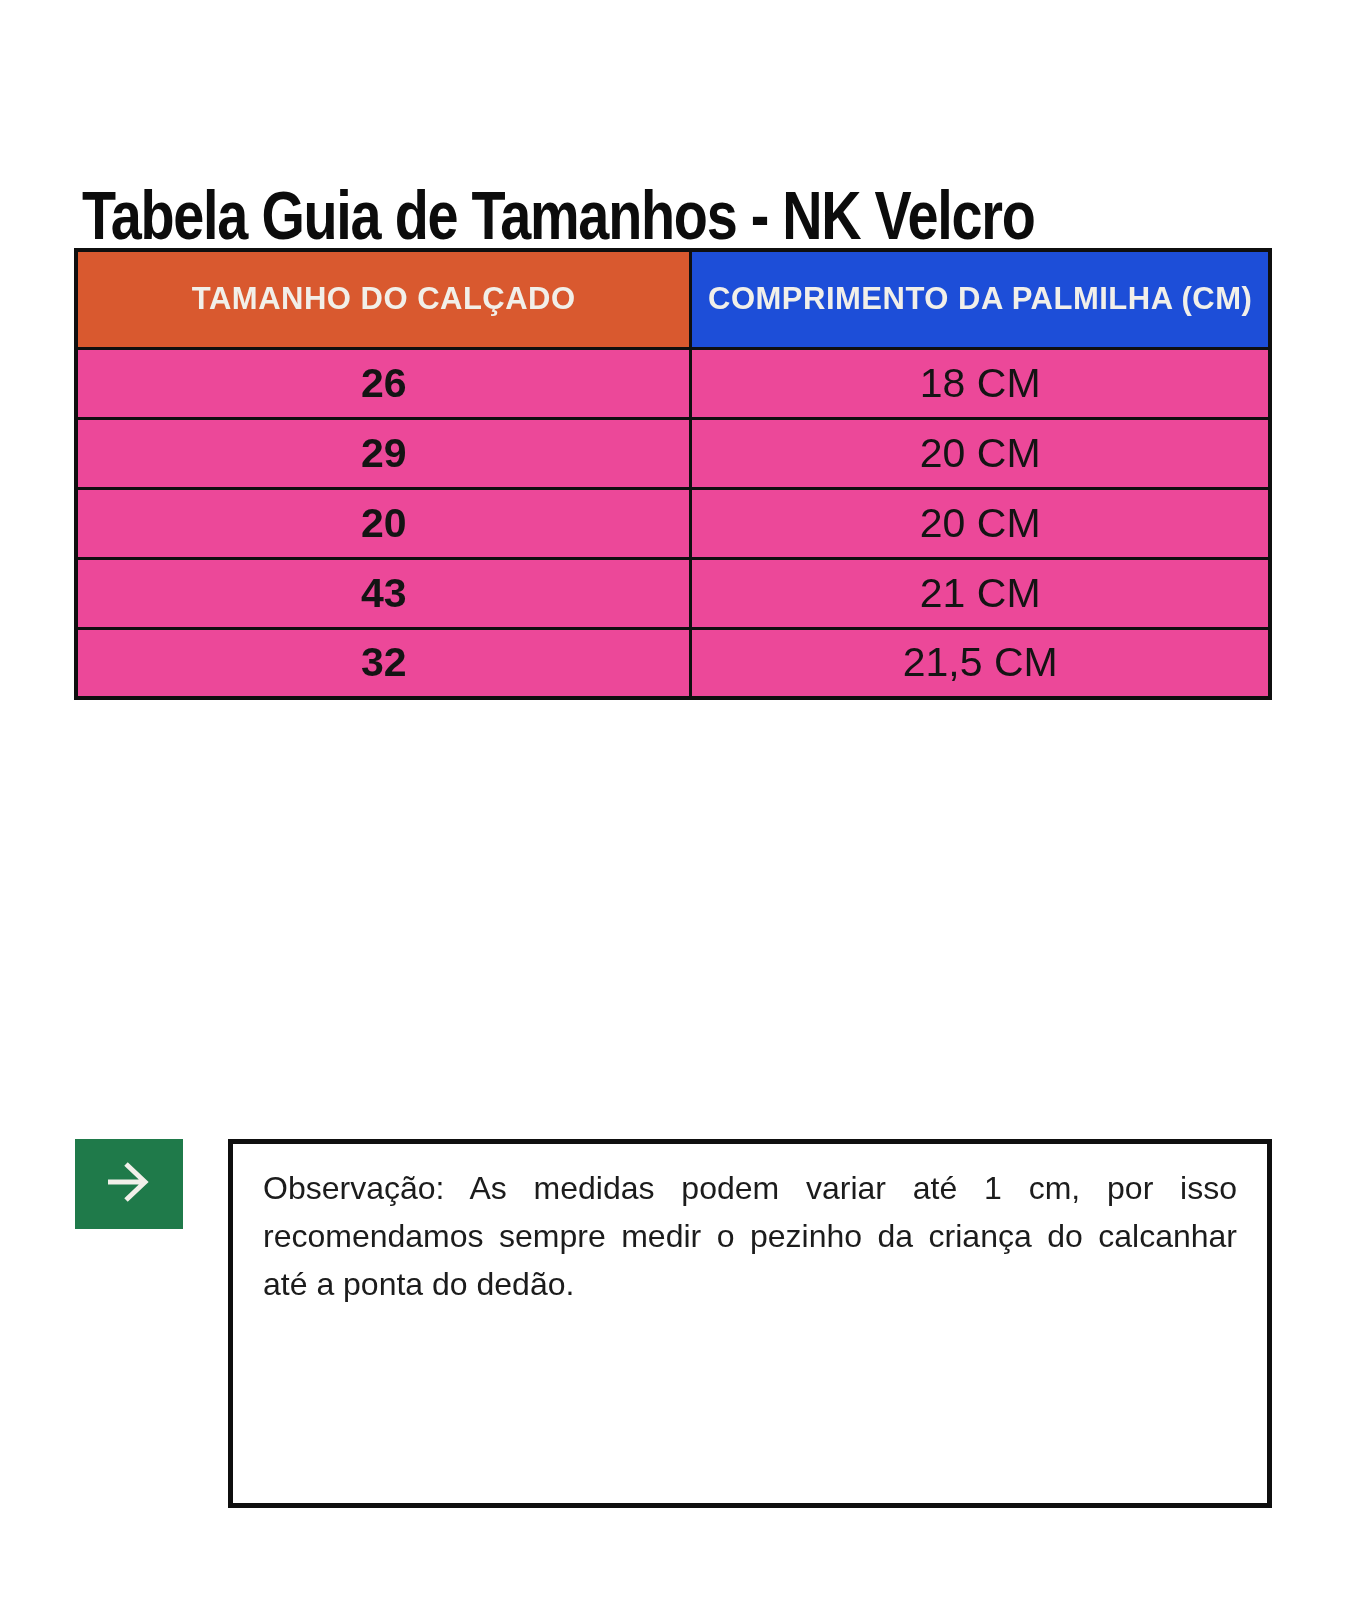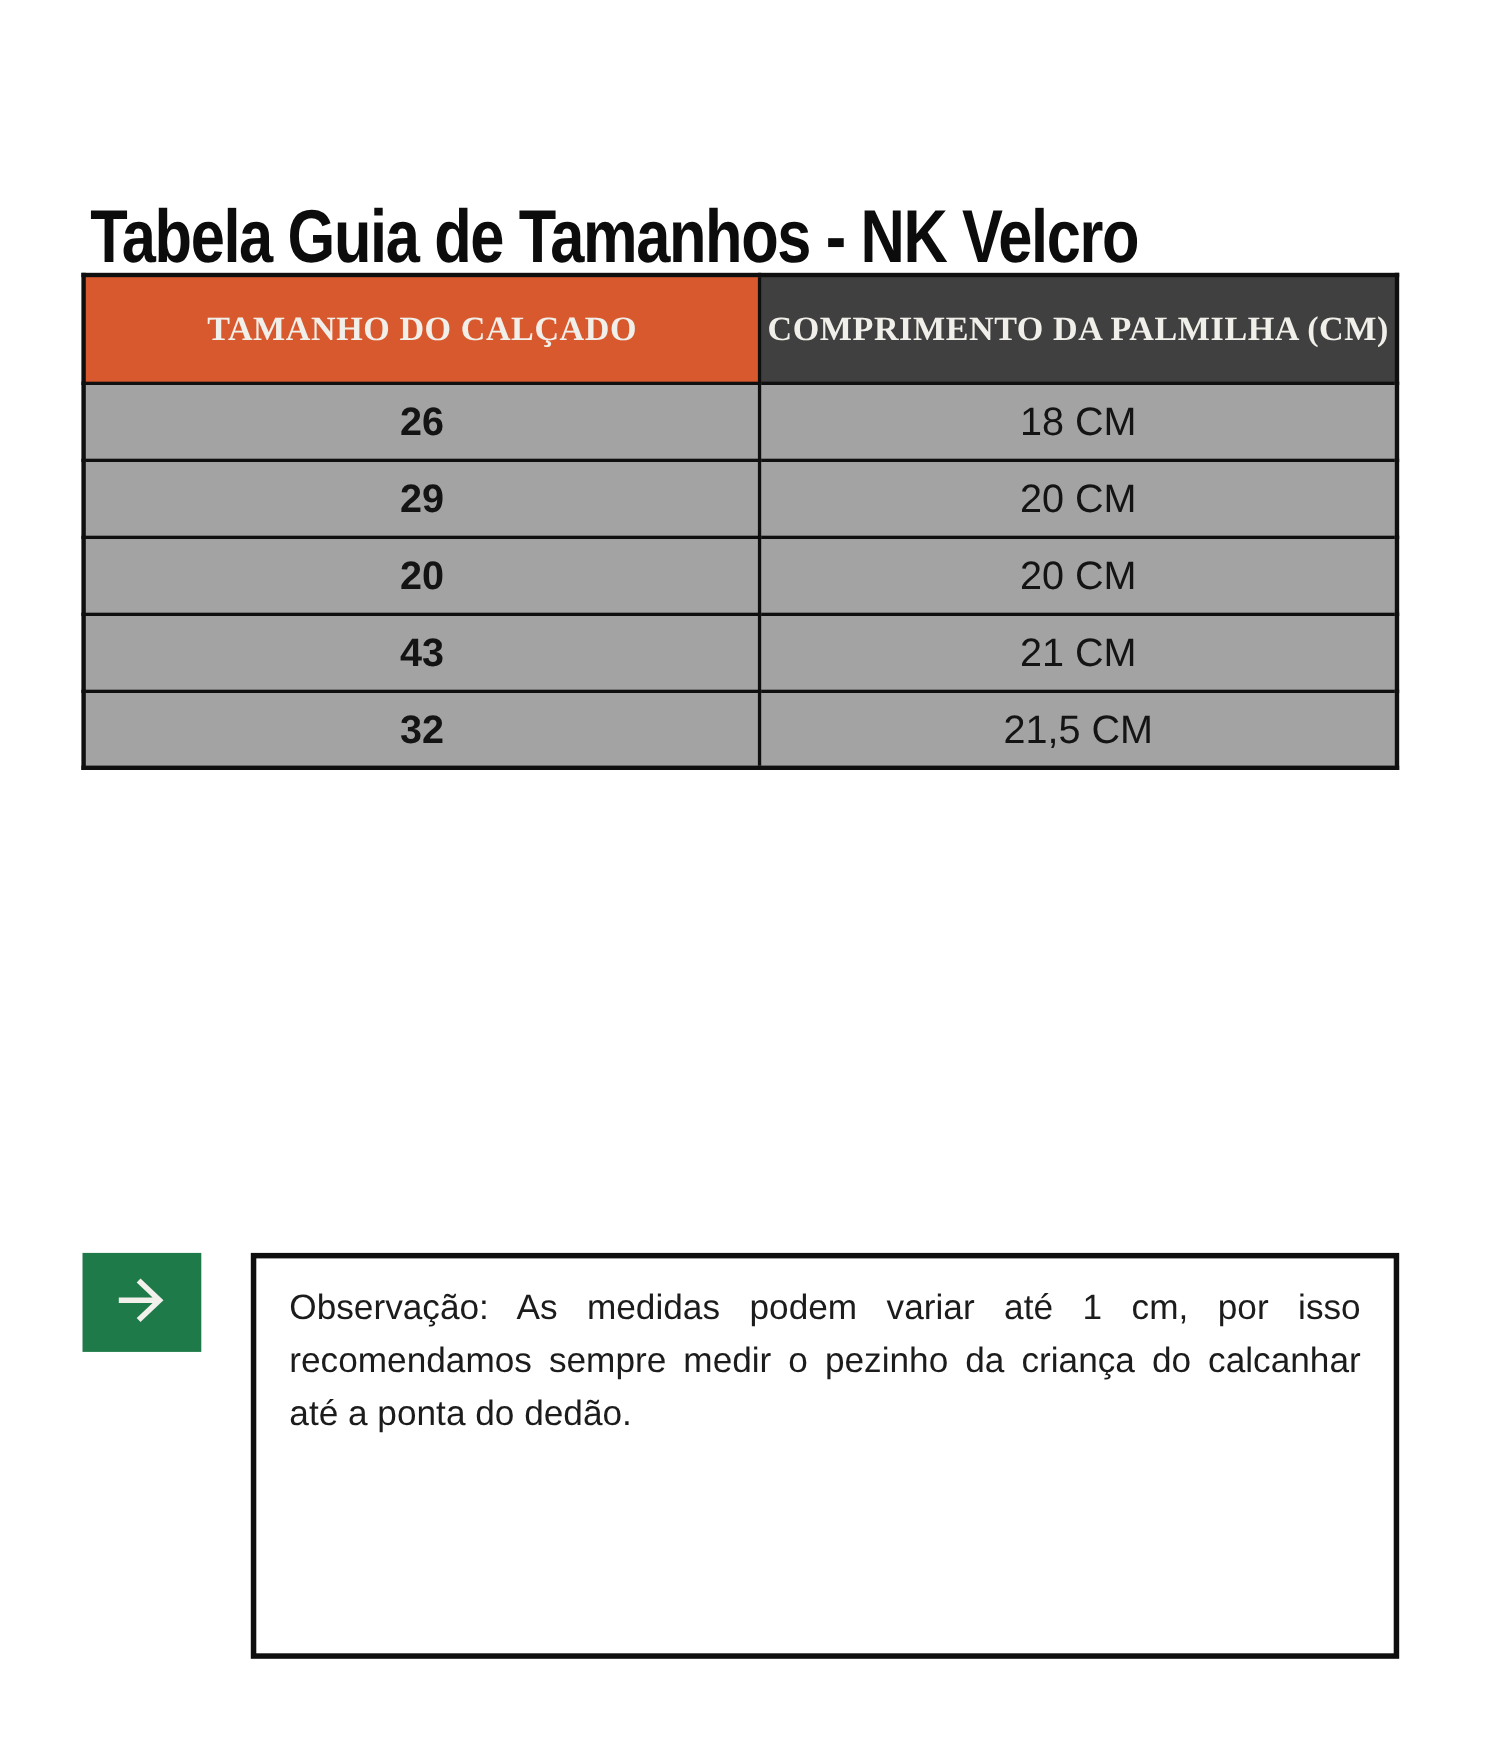--- a/index.html
+++ b/index.html
@@ -41,29 +41,28 @@
     text-align: center;
     vertical-align: middle;
     padding: 0;
   }
   .size-table th {
     height: 98px;
     font-size: 31px;
     font-weight: bold;
     color: #f1efe9;
     letter-spacing: 0.5px;
-    font-family: Liberation Serif, serif;
   }
   .size-table th.col-orange { background: #d9592f; }
-  .size-table th.col-green  { background: #404040; }
+  .size-table th.col-green  { background: #1d4ed8; }
   .size-table td {
     height: 70px;
-    font-size: 36px;
+    font-size: 41px;
     color: #141414;
-    background: #a3a3a3;
+    background: #ec4899;
   }
   .size-table td.size-cell { font-weight: bold; }
 
   .note-icon-box {
     position: absolute;
     left: 75px;
     top: 1139px;
     width: 108px;
     height: 90px;
     background: #1f7a4a;

